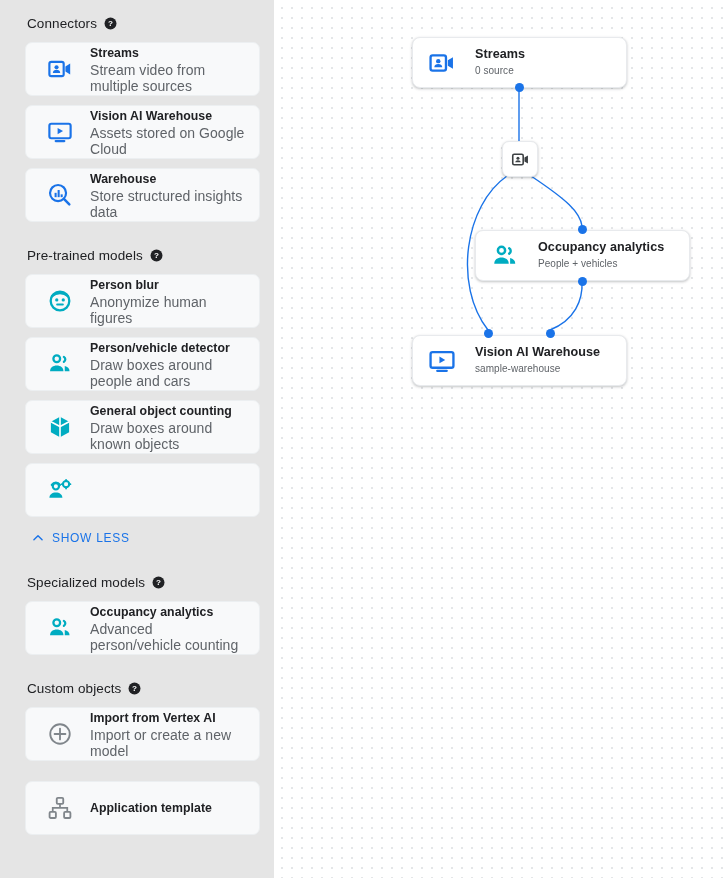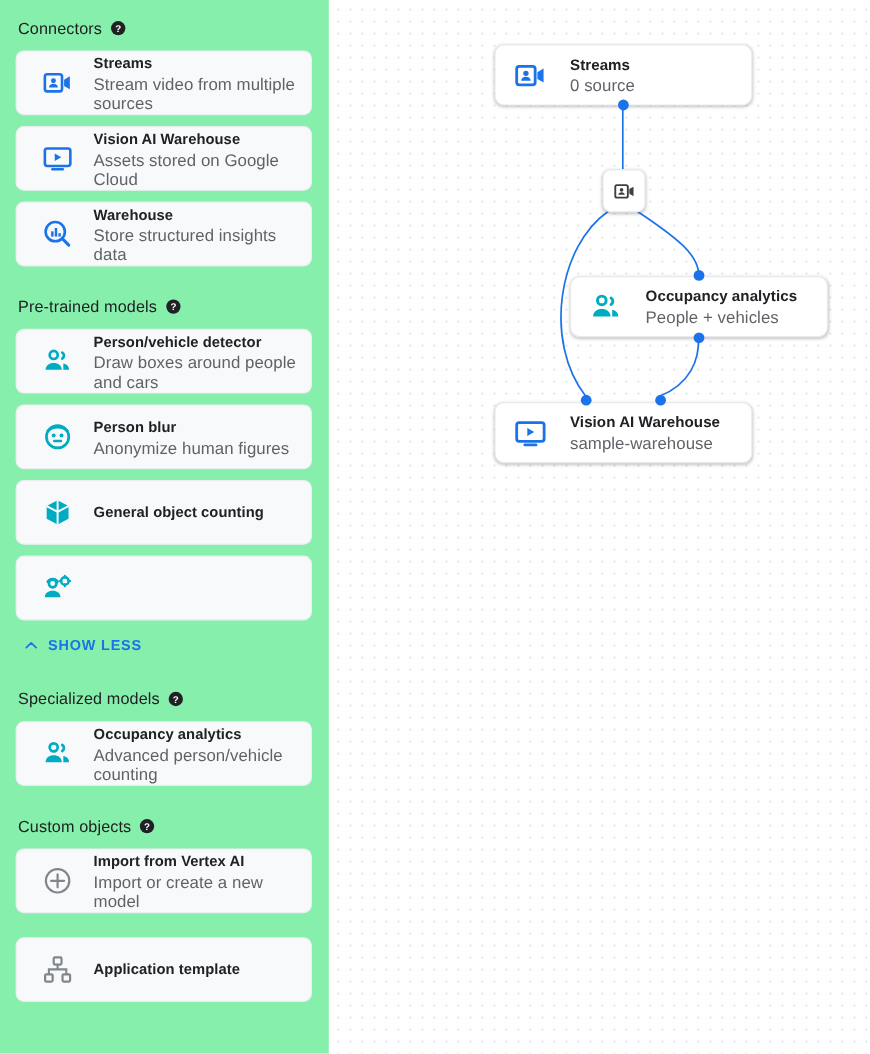--- a/index.html
+++ b/index.html
@@ -21,23 +21,23 @@
     width: 725px;
     height: 878px;
     position: relative;
   }
 
   
   .sidebar {
     width: 275px;
     min-width: 275px;
     height: 878px;
-    background: #86efac;
+    background: #e5e5e5;
     box-sizing: border-box;
-    padding: 0 0 0 4px;
+    padding: 0 0 0 16px;
     overflow: hidden;
     position: relative;
     border-right: 1px solid #ffffff;
   }
   .sidebar-inner {
     padding: 10px 14px 10px 9px;
   }
   .section-head {
     display: flex;
     align-items: center;
@@ -95,21 +95,21 @@
     margin-top: 1px;
     letter-spacing: 0.05px;
   }
 
   .show-less {
     display: flex;
     align-items: center;
     gap: 7px;
     color: #1a73e8;
     font-size: 12px;
-    font-weight: bold;
+    font-weight: normal;
     letter-spacing: 0.7px;
     margin: 11px 0 10px 6px;
     cursor: pointer;
     height: 20px;
   }
 
   
   .canvas {
     flex: 1;
     position: relative;
@@ -144,21 +144,21 @@
     flex: none;
   }
   .node .node-title {
     font-size: 12.6px;
     font-weight: bold;
     color: #202124;
     line-height: 17px;
     letter-spacing: 0.05px;
   }
   .node .node-sub {
-    font-size: 14px;
+    font-size: 10px;
     color: #5f6368;
     line-height: 16px;
     letter-spacing: 0.05px;
   }
   .badge-node {
     position: absolute;
     width: 34px; height: 34px;
     background: #fff;
     border: 1px solid #e8eaed;
     border-radius: 7px;
@@ -235,56 +235,57 @@
         <div class="section-head">
           <span class="title">Pre-trained models</span>
           <svg class="help-icon" width="13" height="13" viewBox="0 0 24 24">
             <circle cx="12" cy="12" r="11" fill="#202124"></circle>
             <text x="12" y="17.4" text-anchor="middle" font-family="Liberation Sans, sans-serif" font-size="15" font-weight="bold" fill="#ffffff">?</text>
           </svg>
         </div>
         <div class="card">
           <span class="card-icon">
             <svg width="26" height="26" viewBox="0 0 24 24" fill="none">
-              <circle cx="9" cy="7.2" r="3.1" stroke="#00ACC1" stroke-width="2.1"></circle>
-              <path d="M2.8 18.6c0-3.4 2.8-5.3 6.2-5.3s6.2 1.9 6.2 5.3z" fill="#00ACC1"></path>
-              <path d="M15.6 5.4a2.7 2.7 0 010 4.6" stroke="#00ACC1" stroke-width="2.1" stroke-linecap="round"></path>
-              <path d="M16.4 13.8c2.6.5 4.4 2.2 4.4 4.8h-4.4z" fill="#00ACC1"></path>
-            </svg>
-          </span>
-          <span class="card-text">
-            <span class="card-title">Person/vehicle detector</span>
-            <span class="card-sub">Draw boxes around people and cars</span>
-          </span>
-        </div>
-        <div class="card">
-          <span class="card-icon">
-            <svg width="26" height="26" viewBox="0 0 24 24" fill="none">
               <circle cx="12" cy="12" r="8.6" stroke="#00ACC1" stroke-width="2.1"></circle>
               <circle cx="9" cy="11" r="1.5" fill="#00ACC1"></circle>
               <circle cx="15" cy="11" r="1.5" fill="#00ACC1"></circle>
               <path d="M9.4 15.2h5.2" stroke="#00ACC1" stroke-width="1.9" stroke-linecap="round"></path>
               <path d="M4.6 7.4c2-1.8 4.6-2.8 7.4-2.8s5.4 1 7.4 2.8" stroke="#00ACC1" stroke-width="2.2" stroke-linecap="round"></path>
             </svg>
           </span>
           <span class="card-text">
             <span class="card-title">Person blur</span>
             <span class="card-sub">Anonymize human figures</span>
           </span>
         </div>
         <div class="card">
           <span class="card-icon">
             <svg width="26" height="26" viewBox="0 0 24 24" fill="none">
+              <circle cx="9" cy="7.2" r="3.1" stroke="#00ACC1" stroke-width="2.1"></circle>
+              <path d="M2.8 18.6c0-3.4 2.8-5.3 6.2-5.3s6.2 1.9 6.2 5.3z" fill="#00ACC1"></path>
+              <path d="M15.6 5.4a2.7 2.7 0 010 4.6" stroke="#00ACC1" stroke-width="2.1" stroke-linecap="round"></path>
+              <path d="M16.4 13.8c2.6.5 4.4 2.2 4.4 4.8h-4.4z" fill="#00ACC1"></path>
+            </svg>
+          </span>
+          <span class="card-text">
+            <span class="card-title">Person/vehicle detector</span>
+            <span class="card-sub">Draw boxes around people and cars</span>
+          </span>
+        </div>
+        <div class="card">
+          <span class="card-icon">
+            <svg width="26" height="26" viewBox="0 0 24 24" fill="none">
               <path d="M12 2.6l8.4 4.5v9.8L12 21.4 3.6 16.9V7.1z" fill="#00ACC1"></path>
               <path d="M12 2.6v18.8" stroke="#ffffff" stroke-width="1.5"></path>
               <path d="M3.6 7.1L12 11.6l8.4-4.5" stroke="#ffffff" stroke-width="1.5" fill="none"></path>
             </svg>
           </span>
           <span class="card-text">
             <span class="card-title">General object counting</span>
+            <span class="card-sub">Draw boxes around known objects</span>
           </span>
         </div>
         <div class="card">
           <span class="card-icon">
             <svg width="26" height="26" viewBox="0 0 24 24" fill="none">
               <circle cx="8.2" cy="8.6" r="2.9" stroke="#00ACC1" stroke-width="2"></circle>
               <path d="M2.2 19.2c0-3.2 2.6-5 6-5s6 1.8 6 5z" fill="#00ACC1"></path>
               <path d="M4.4 7.2c1-1.4 2.2-2.1 3.8-2.1s2.8.7 3.8 2.1" stroke="#00ACC1" stroke-width="2" stroke-linecap="round"></path>
               <circle cx="17.6" cy="6.6" r="2.9" stroke="#00ACC1" stroke-width="1.9"></circle>
               <path d="M17.6 2.6v1.4M17.6 9.2v1.4M13.6 6.6h1.4M20.2 6.6h1.4" stroke="#00ACC1" stroke-width="1.7" stroke-linecap="round"></path>

